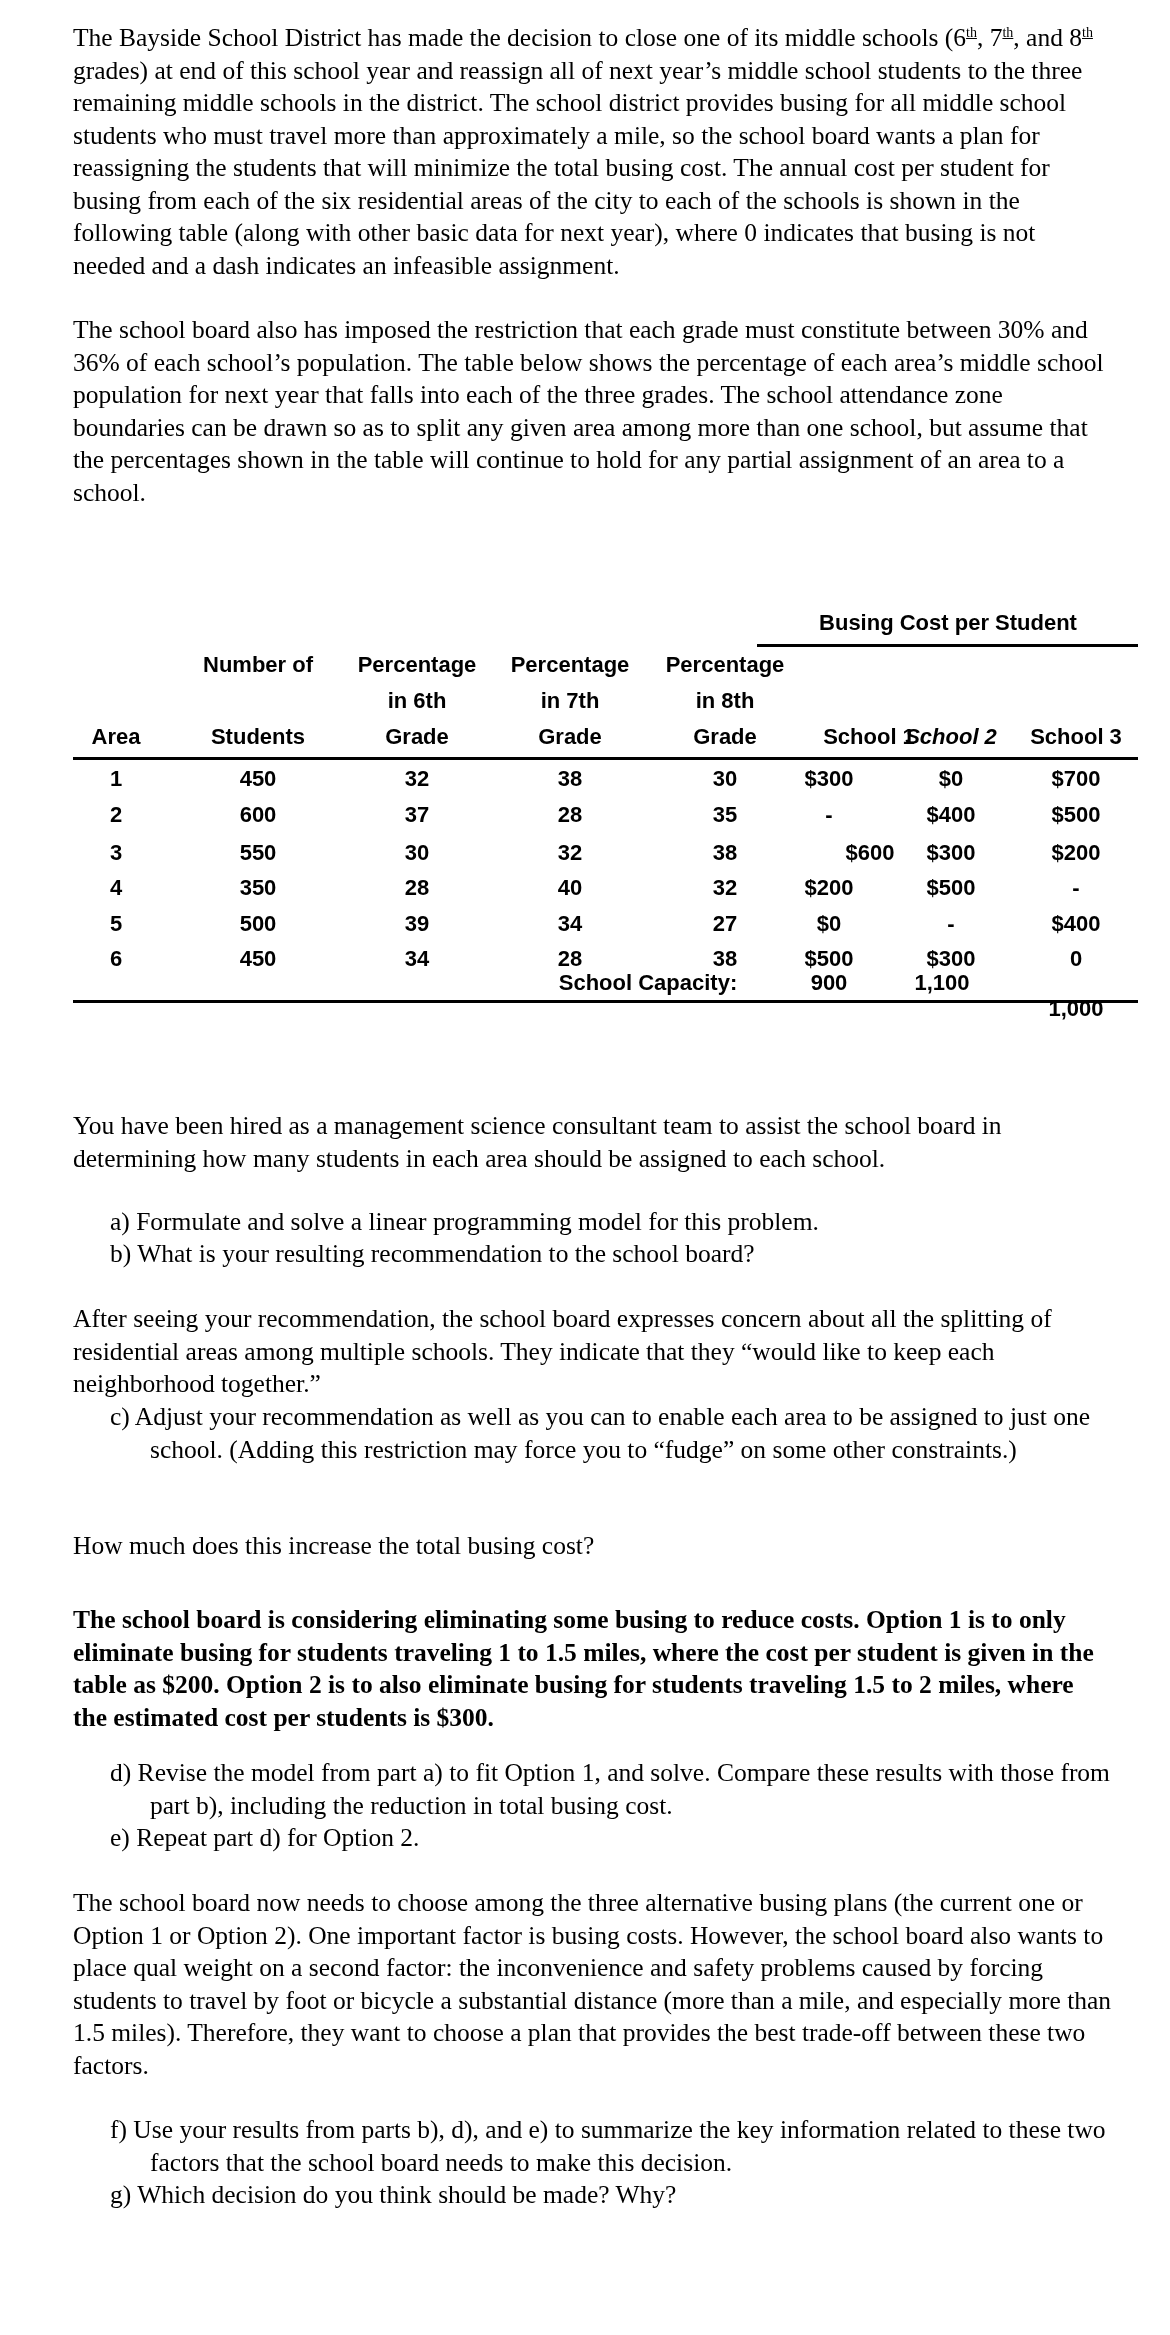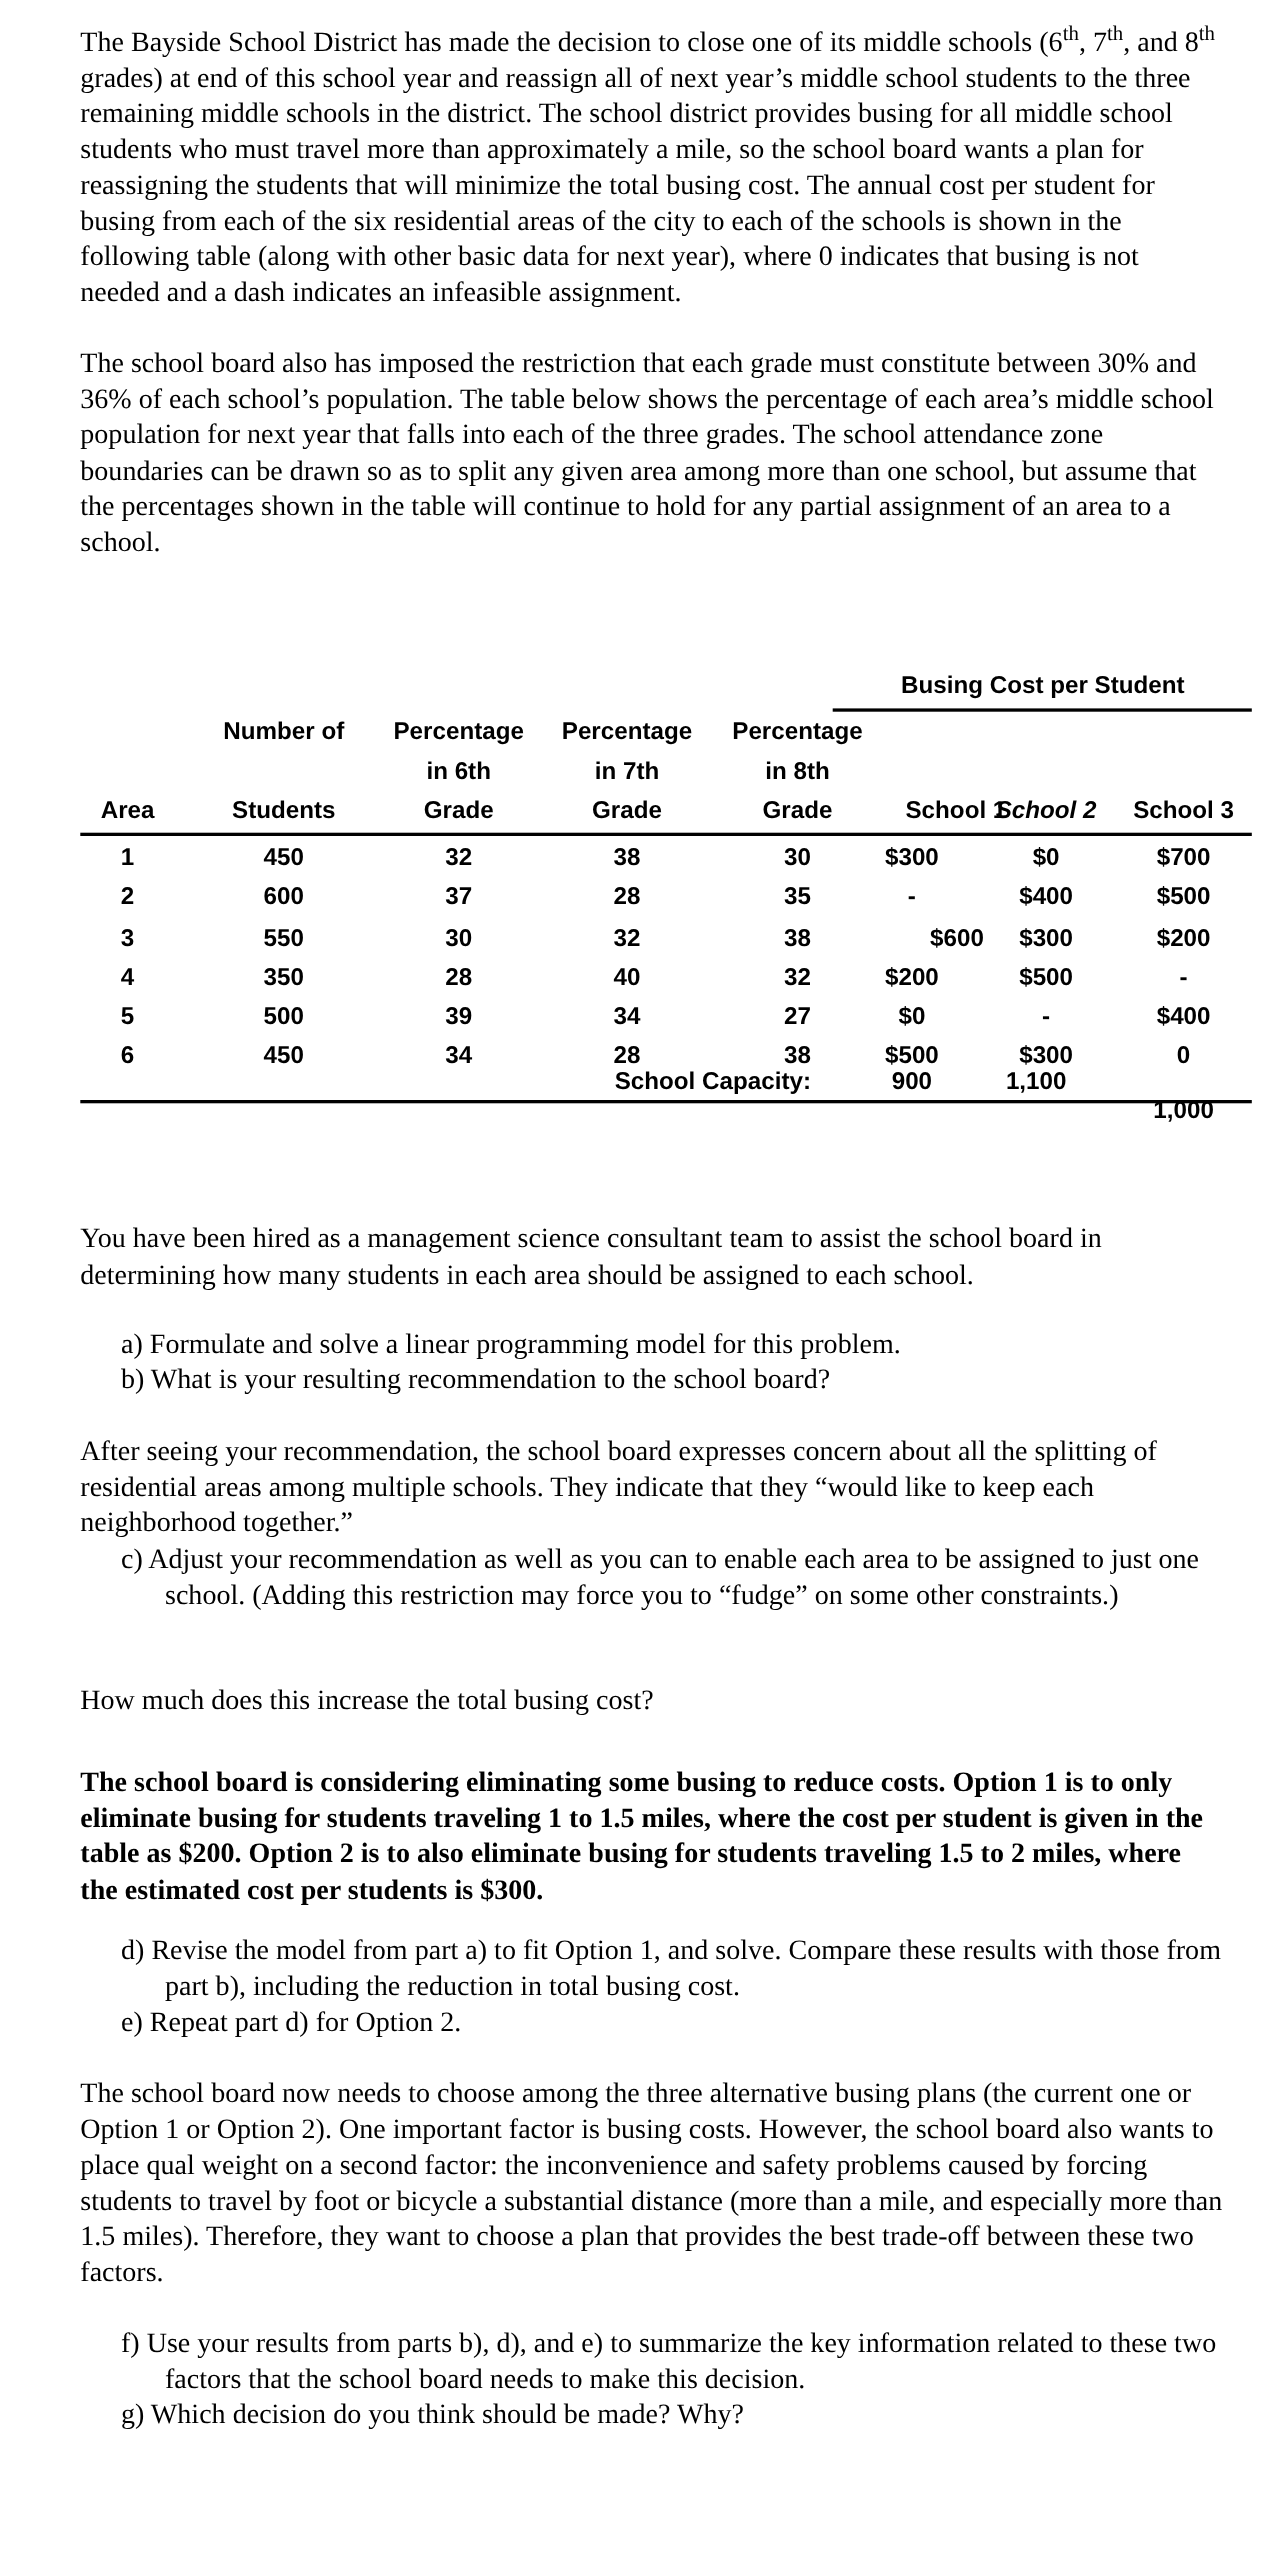--- a/index.html
+++ b/index.html
@@ -9,21 +9,21 @@
   }
   .para {
     position: absolute; left: 73px; width: 1040px;
     font-size: 25.5px; line-height: 32.5px; margin: 0;
   }
   .item {
     position: absolute; left: 110px; width: 1000px;
     font-size: 25.5px; line-height: 32.5px; margin: 0;
     padding-left: 40px; text-indent: -40px;
   }
-  sup { font-size: 19px; line-height: 0; vertical-align: super; }
+  sup { font-size: 14px; line-height: 0; vertical-align: super; text-decoration: underline; }
   .tbl {
     position: absolute; left: 73px; top: 600px; width: 1065px; height: 410px;
     font-family: "Liberation Sans", sans-serif; font-weight: bold; font-size: 22px;
   }
   .cell { position: absolute; text-align: center; white-space: nowrap; transform: translateX(-50%); }
   .hline { position: absolute; height: 3px; background: #000; }
 </style>
 </head>
 <body>
 

